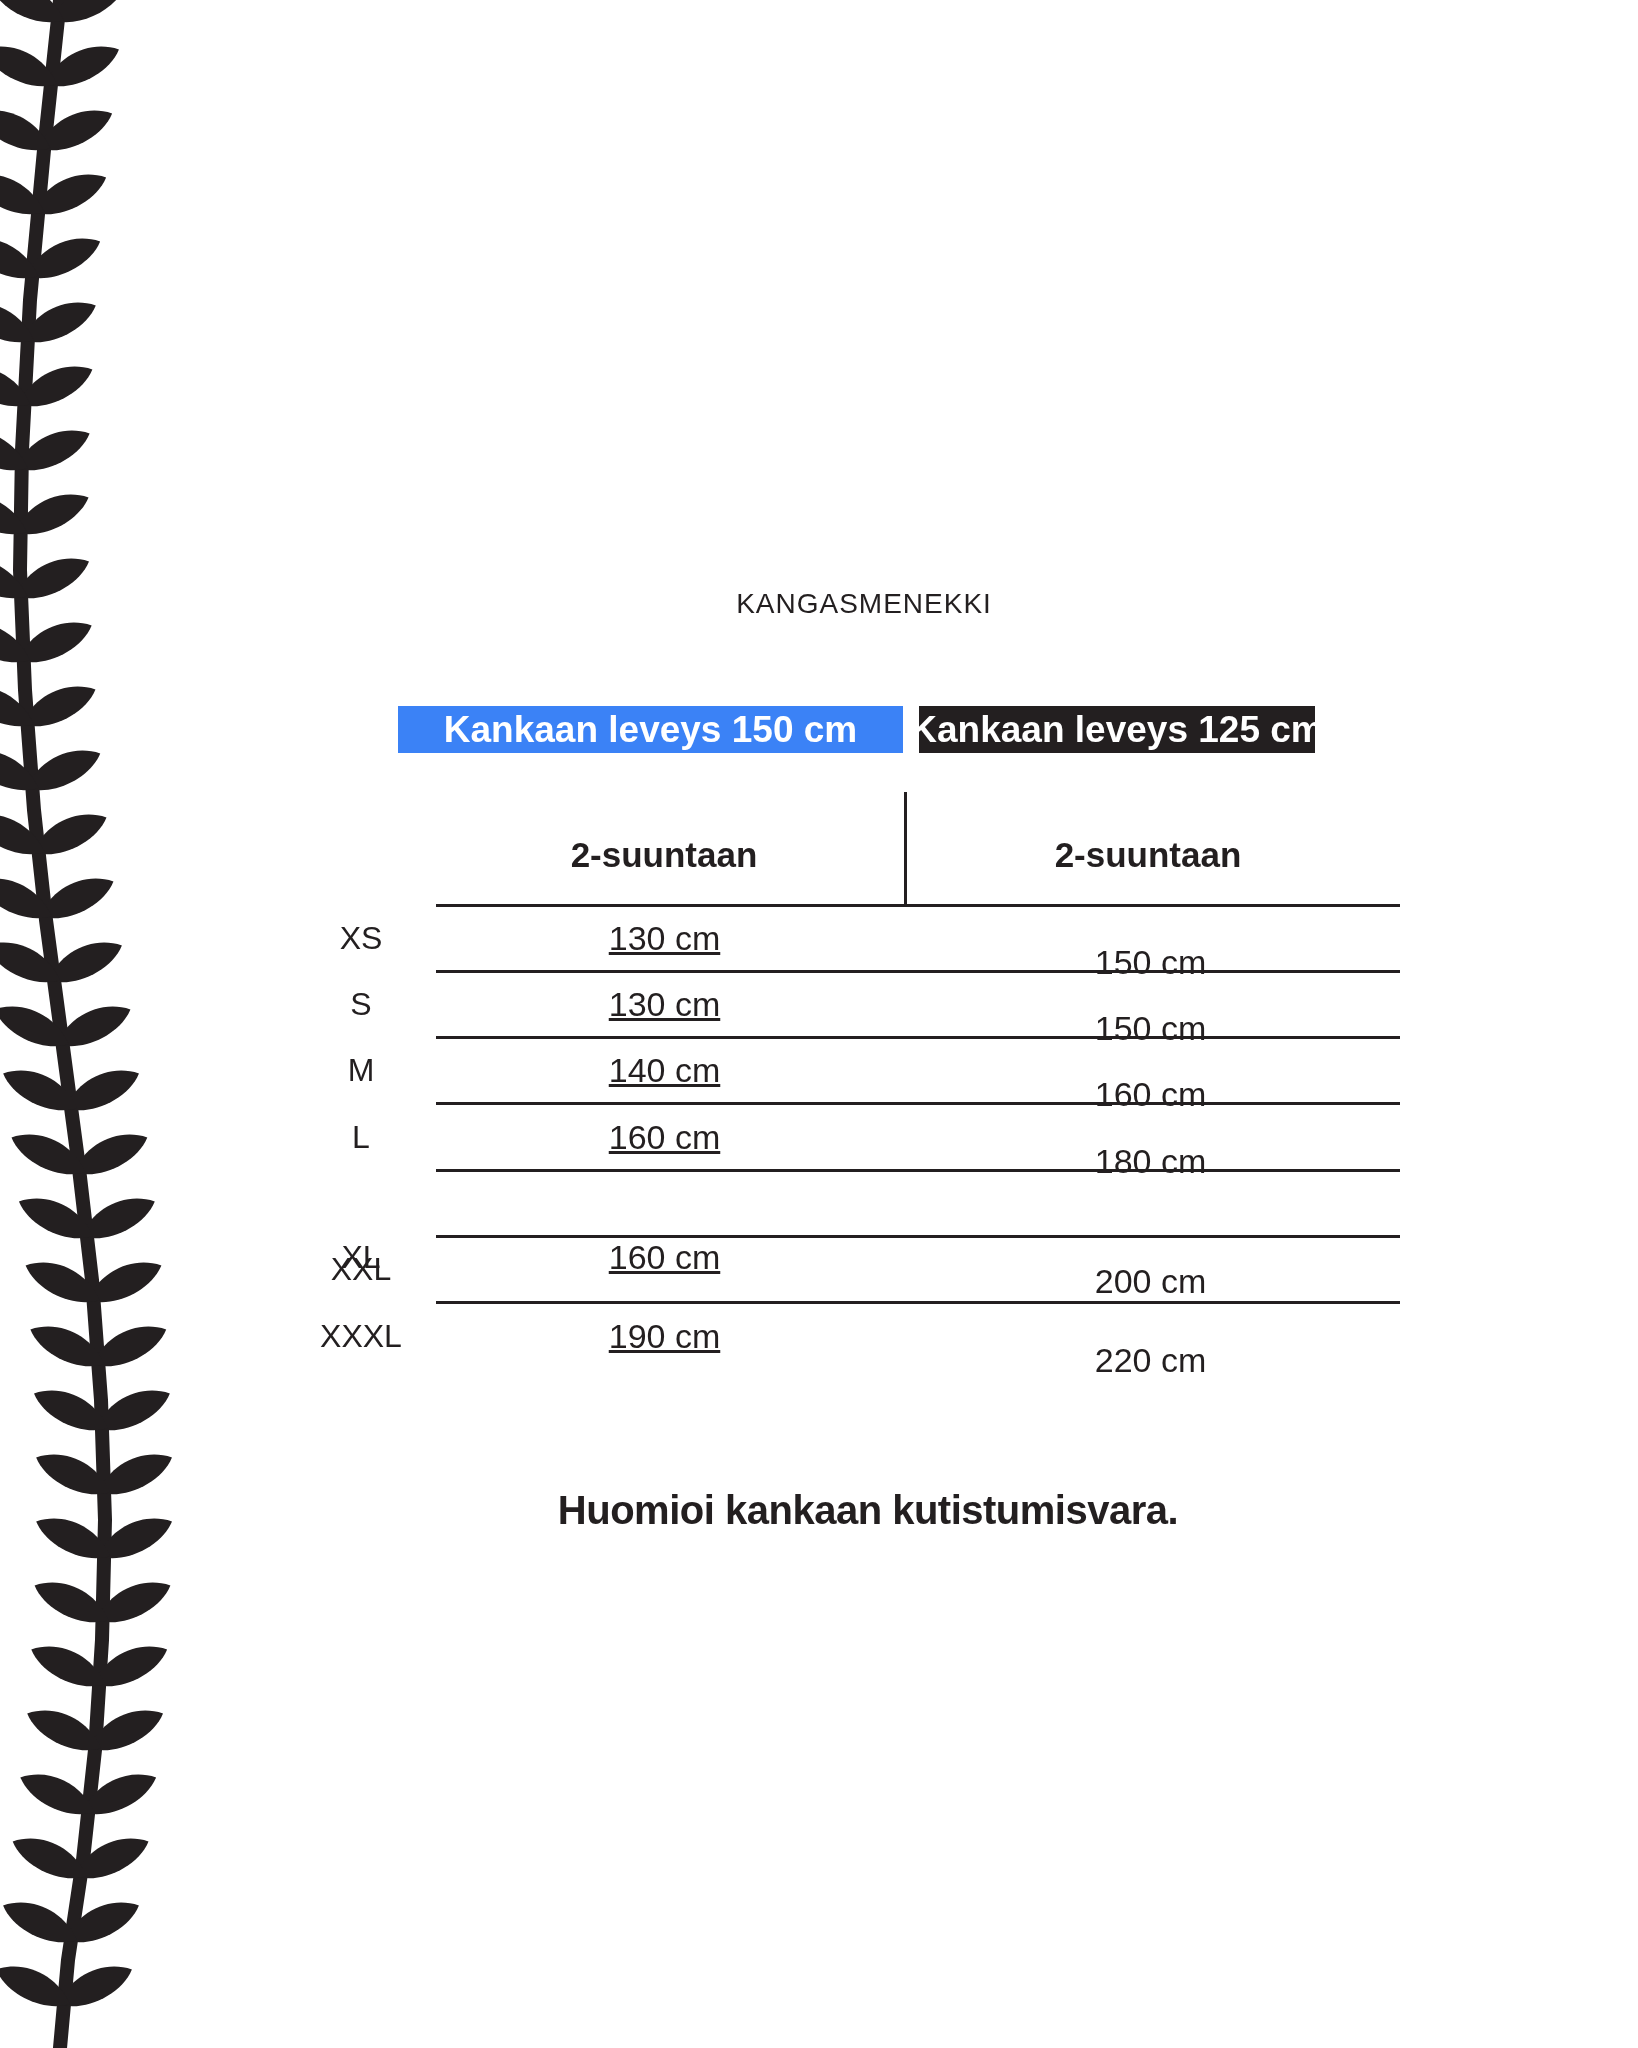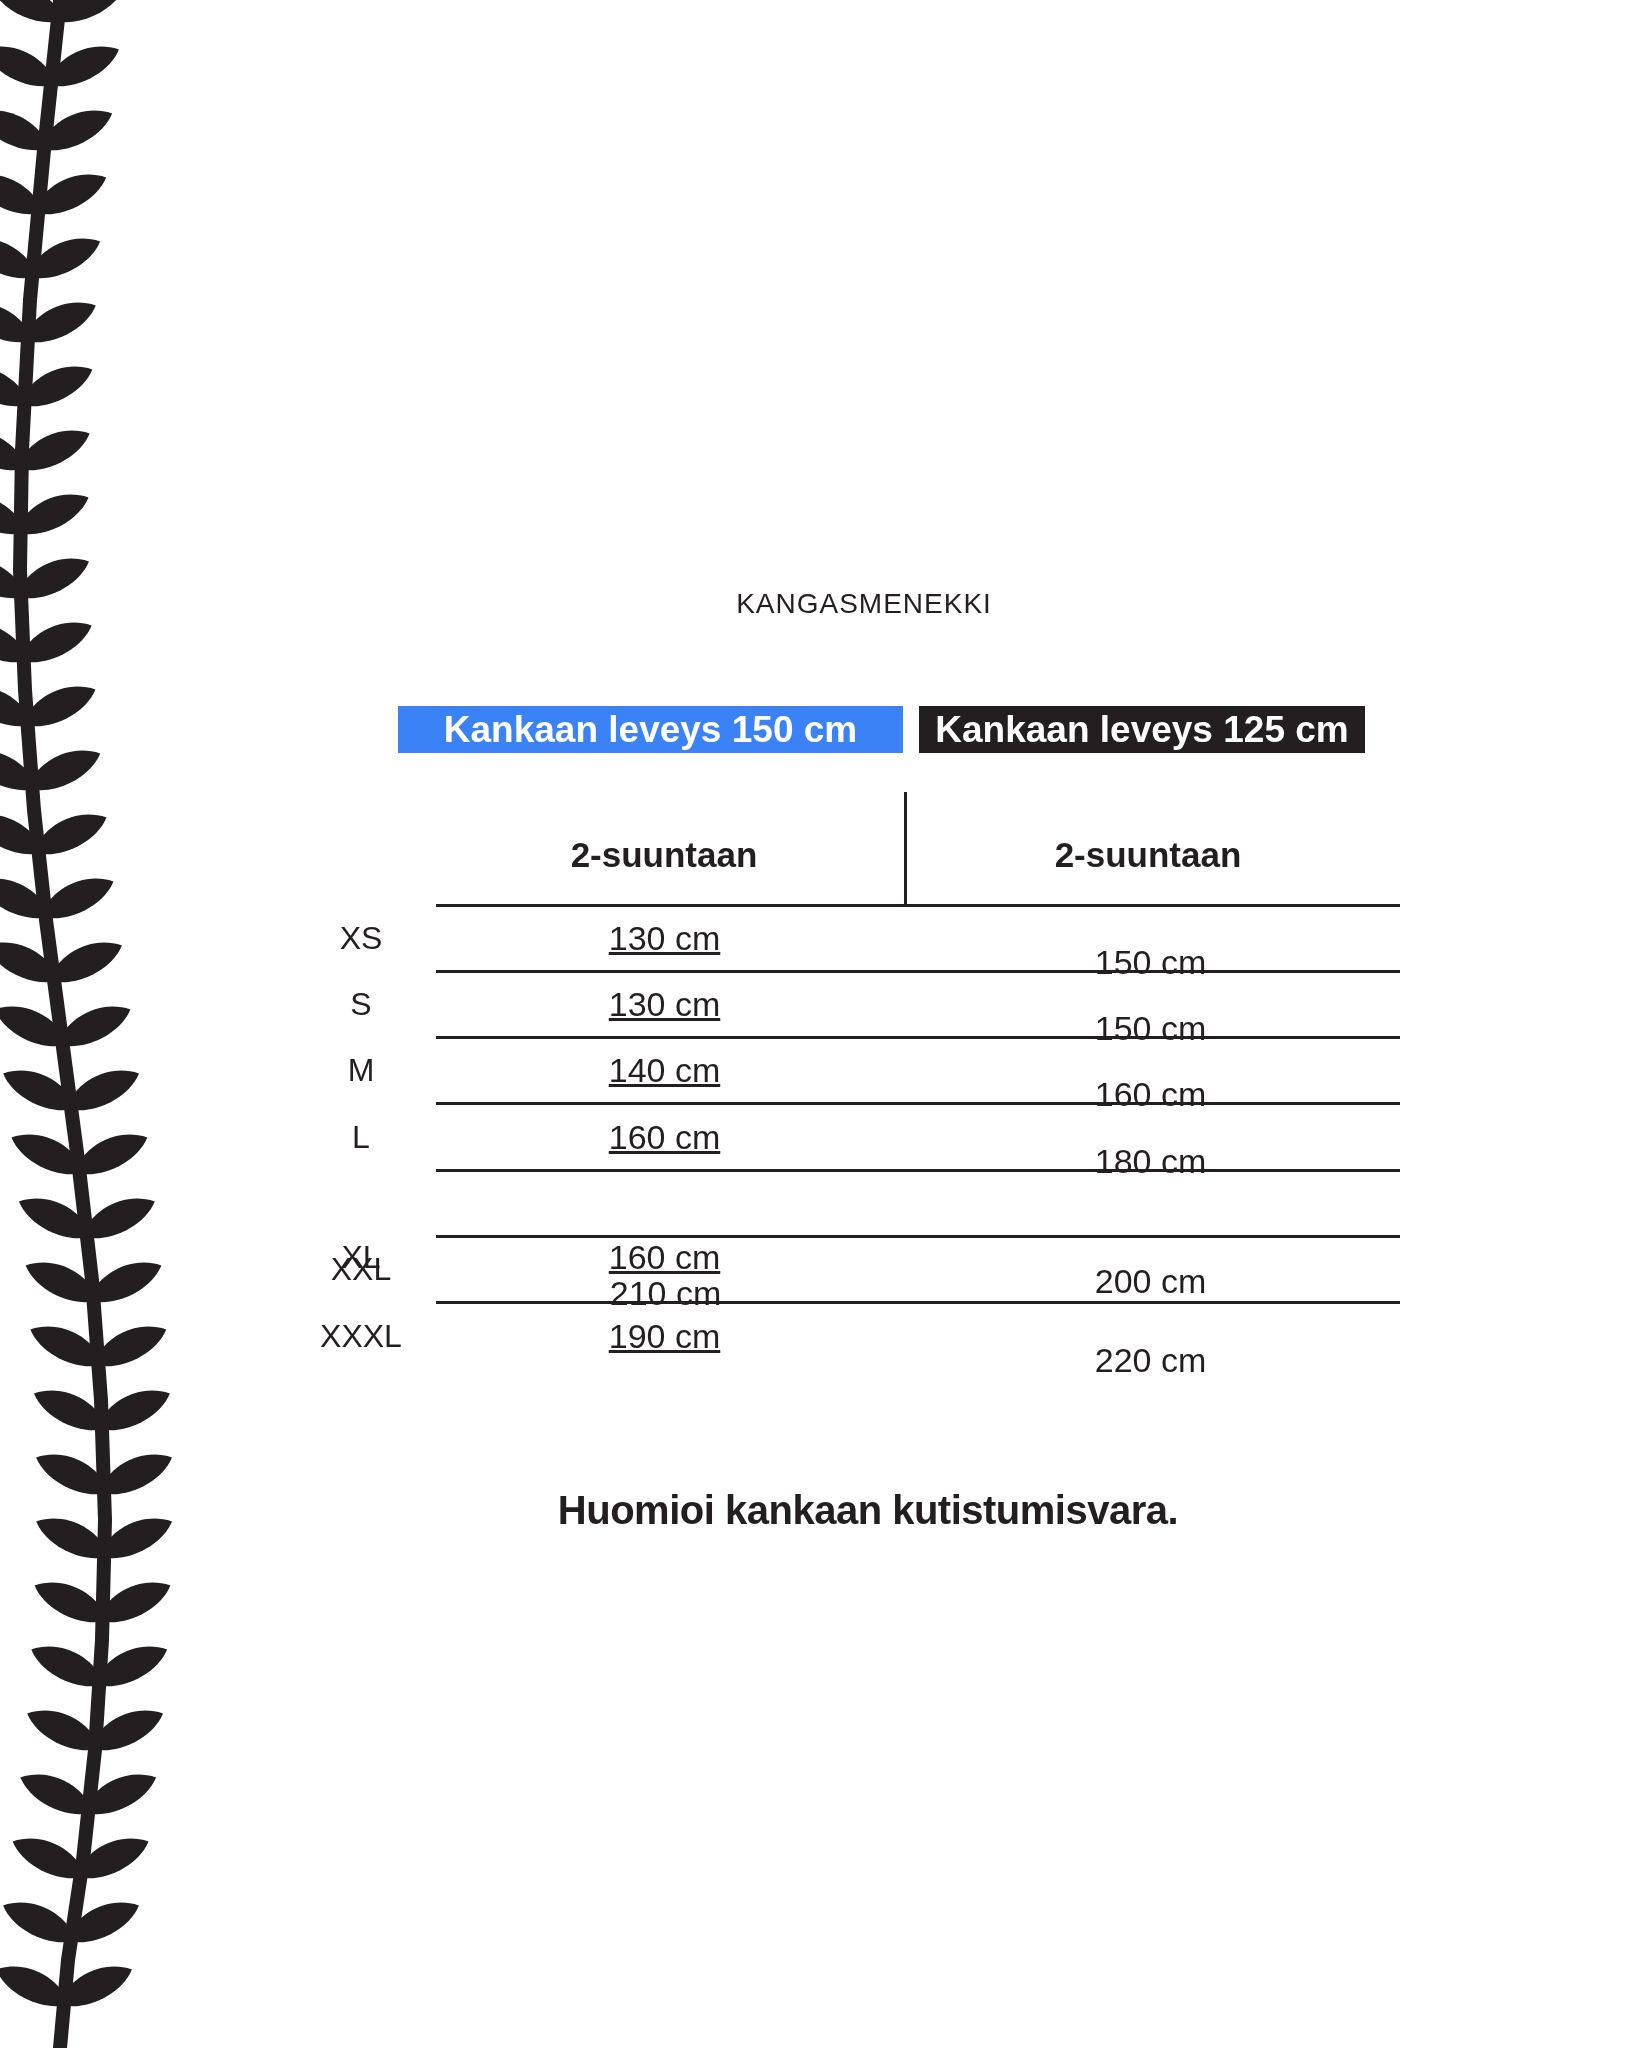--- a/index.html
+++ b/index.html
@@ -10,21 +10,21 @@
   }
   .abs-center{position:absolute;transform:translate(-50%,-50%);white-space:nowrap;}
   .title{
     left:864px;top:604px;font-size:28px;font-weight:500;letter-spacing:1px;
   }
   .bar{
     position:absolute;top:706px;height:47px;display:flex;align-items:center;justify-content:center;
     color:#fff;font-size:37px;font-weight:700;white-space:nowrap;
   }
   .bar-left{left:398px;width:505px;}
-  .bar-right{left:919px;width:446px;}
+  .bar-right{left:919px;width:396px;}
   .subhead{font-size:35px;font-weight:600;}
   .divider{position:absolute;left:904px;top:792px;width:3px;height:115px;}
   .hline{position:absolute;left:436px;width:964px;height:3px;}
   .trow{position:absolute;left:300px;width:1110px;height:66px;display:flex;align-items:center;}
   .trow .c0{width:122px;text-align:center;font-size:32px;}
   .trow .c1{width:485px;text-align:center;font-size:34px;text-decoration:underline;}
   .trow .c2{width:487px;text-align:center;font-size:34px;margin-top:48px;}
   .note{
     left:868px;top:1502px;font-size:40px;font-weight:700;letter-spacing:-0.5px;margin-top:8px;
   }
@@ -145,21 +145,20 @@
     <span class="c1">160 cm</span>
     <span class="c2">180 cm</span>
   </div>
   <div class="trow" style="top:1224px;">
     <span class="c0">XL</span>
     <span class="c1">160 cm</span>
     <span class="c2">200 cm</span>
   </div>
   <div class="trow" style="top:1236px;">
     <span class="c0">XXL</span>
-    <span class="c2">210 cm</span>
   </div>
   <div class="trow" style="top:1303px;">
     <span class="c0">XXXL</span>
     <span class="c1">190 cm</span>
     <span class="c2">220 cm</span>
   </div>
 
   <div class="abs-center note">Huomioi kankaan kutistumisvara.</div>
 
 </div>

